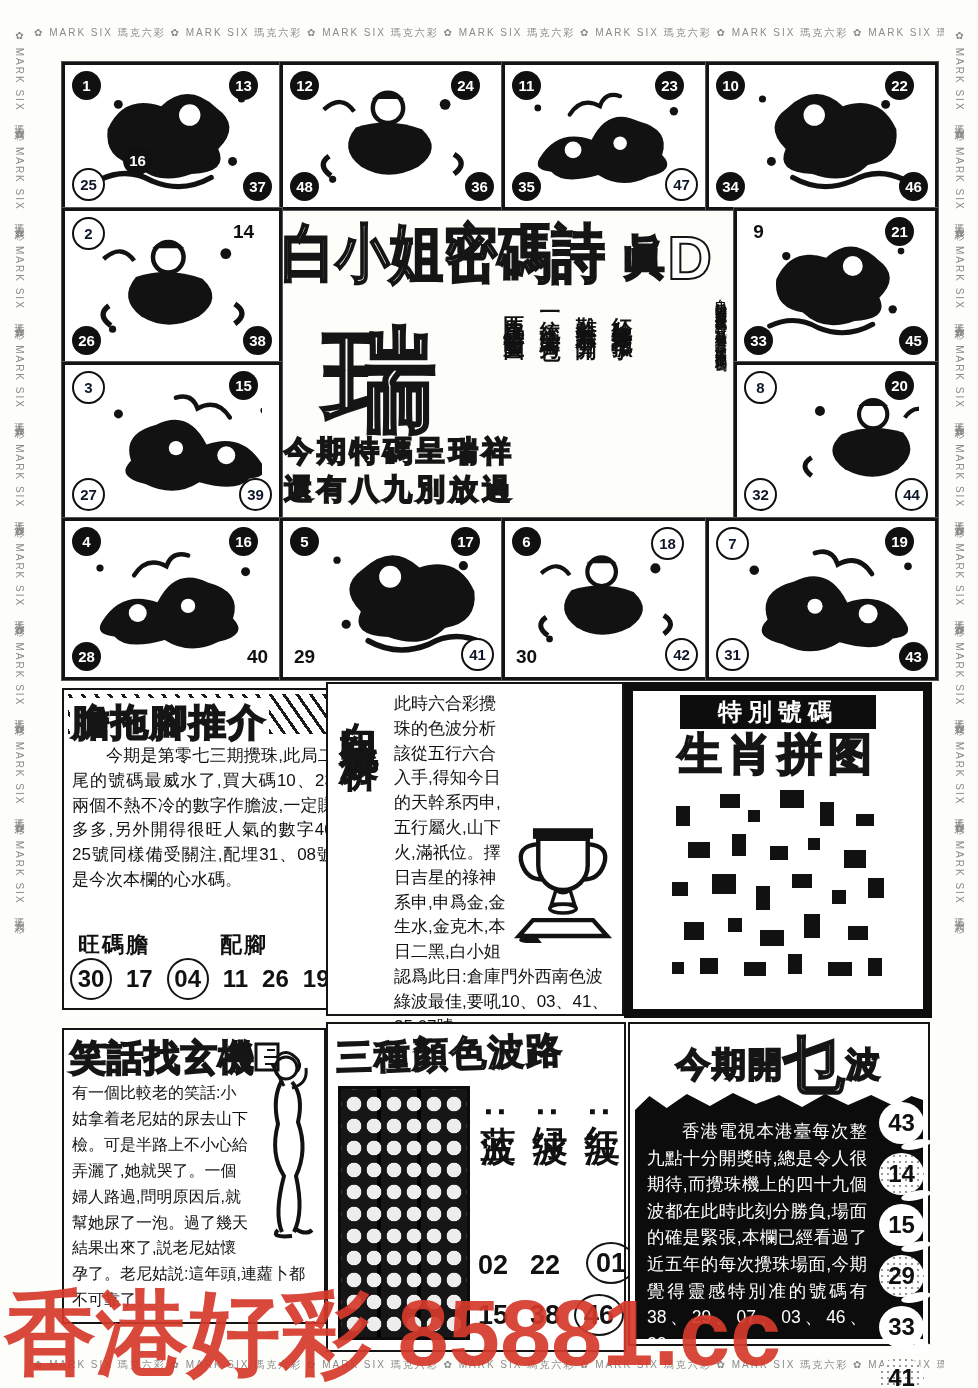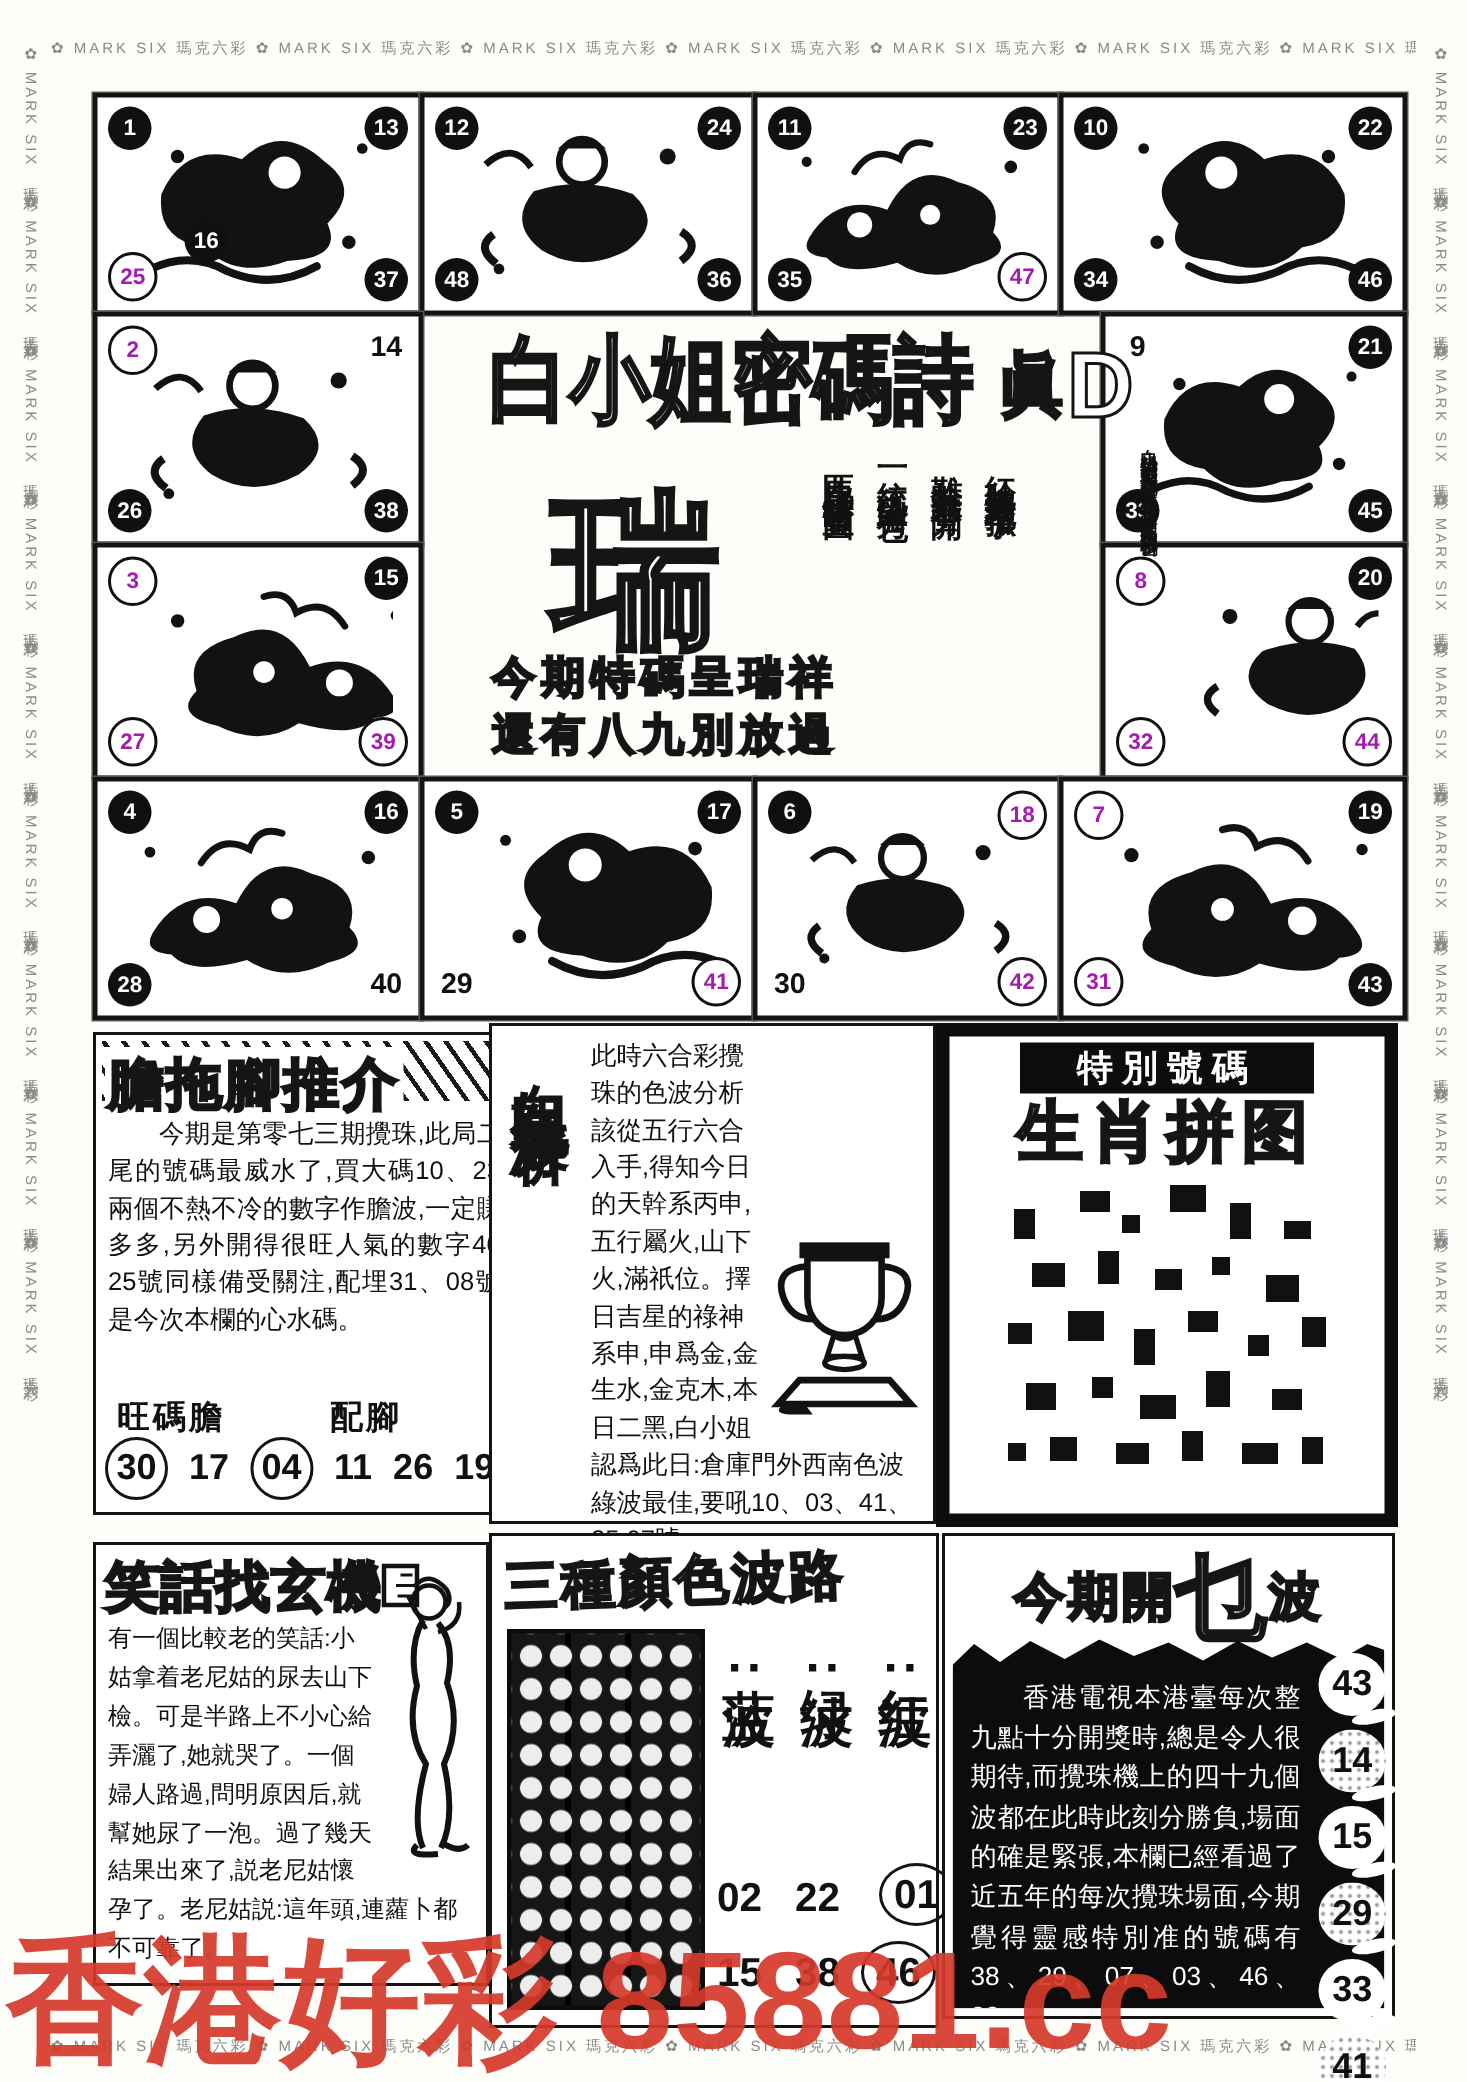--- a/index.html
+++ b/index.html
@@ -8,28 +8,28 @@
   
   .strip{position:absolute;color:#8a8a8a;font-size:10px;letter-spacing:2px;white-space:nowrap;overflow:hidden;}
   .strip.h{left:34px;right:34px;height:18px;line-height:18px;}
   .strip.v{top:30px;bottom:30px;width:26px;writing-mode:vertical-rl;text-orientation:mixed;line-height:26px;}
   
   .panel{position:absolute;border:3px solid #141414;box-shadow:0 0 0 1px #555;background:#fff;}
   .panel svg.art{position:absolute;left:8%;top:6%;width:84%;height:88%;}
   .badge{position:absolute;width:29px;height:29px;border-radius:50%;display:flex;align-items:center;
          justify-content:center;font-weight:bold;font-size:15px;font-family:"Liberation Sans",sans-serif;}
   .badge.dark{background:#101010;color:#fff;}
-  .badge.light{background:#fff;color:#a21caf;border:2px solid #101010;}
+  .badge.light{background:#fff;color:#0f172a;border:2px solid #101010;}
   .badge.plain{background:transparent;color:#101010;font-size:19px;}
-  .tl{left:7px;top:6px;} .tr{right:7px;top:6px;} .bl{left:7px;bottom:6px;} .br{right:7px;bottom:6px;}
+  .tl{left:7px;top:6px;} .tr{right:21px;top:6px;} .bl{left:7px;bottom:6px;} .br{right:7px;bottom:6px;}
   .ml{left:58px;bottom:32px;}
   
   .outline{color:#fff;-webkit-text-stroke:2px #151515;text-shadow:0 0 1px #151515;font-weight:bold;}
   
-  #center{position:absolute;left:282px;top:208px;width:448px;height:306px;margin-left:44px;}
+  #center{position:absolute;left:282px;top:208px;width:448px;height:306px;}
   #center .bigtitle{position:absolute;left:0;top:4px;font-size:53px;letter-spacing:1px;transform:scaleY(1.18);transform-origin:top left;white-space:nowrap;}
   #center .tag{position:absolute;right:18px;top:14px;font-size:46px;}
   #center .tagD{font-size:62px;vertical-align:-6px;}
   #center .ruichar{position:absolute;left:42px;top:98px;font-size:112px;-webkit-text-stroke:2.6px #151515;}
   #center .poem{position:absolute;right:96px;top:92px;height:200px;writing-mode:vertical-rl;font-size:21px;font-weight:bold;line-height:24px;}
   #center .poem div{margin-left:12px;letter-spacing:4px;}
   #center .note{position:absolute;right:2px;top:82px;height:236px;writing-mode:vertical-rl;font-size:11.5px;font-weight:bold;line-height:15px;letter-spacing:2px;}
   #center .cline{position:absolute;left:2px;white-space:nowrap;font-size:29px;letter-spacing:4px;-webkit-text-stroke:1.8px #151515;}
   
   .box{position:absolute;background:#fff;border:2px solid #141414;}

